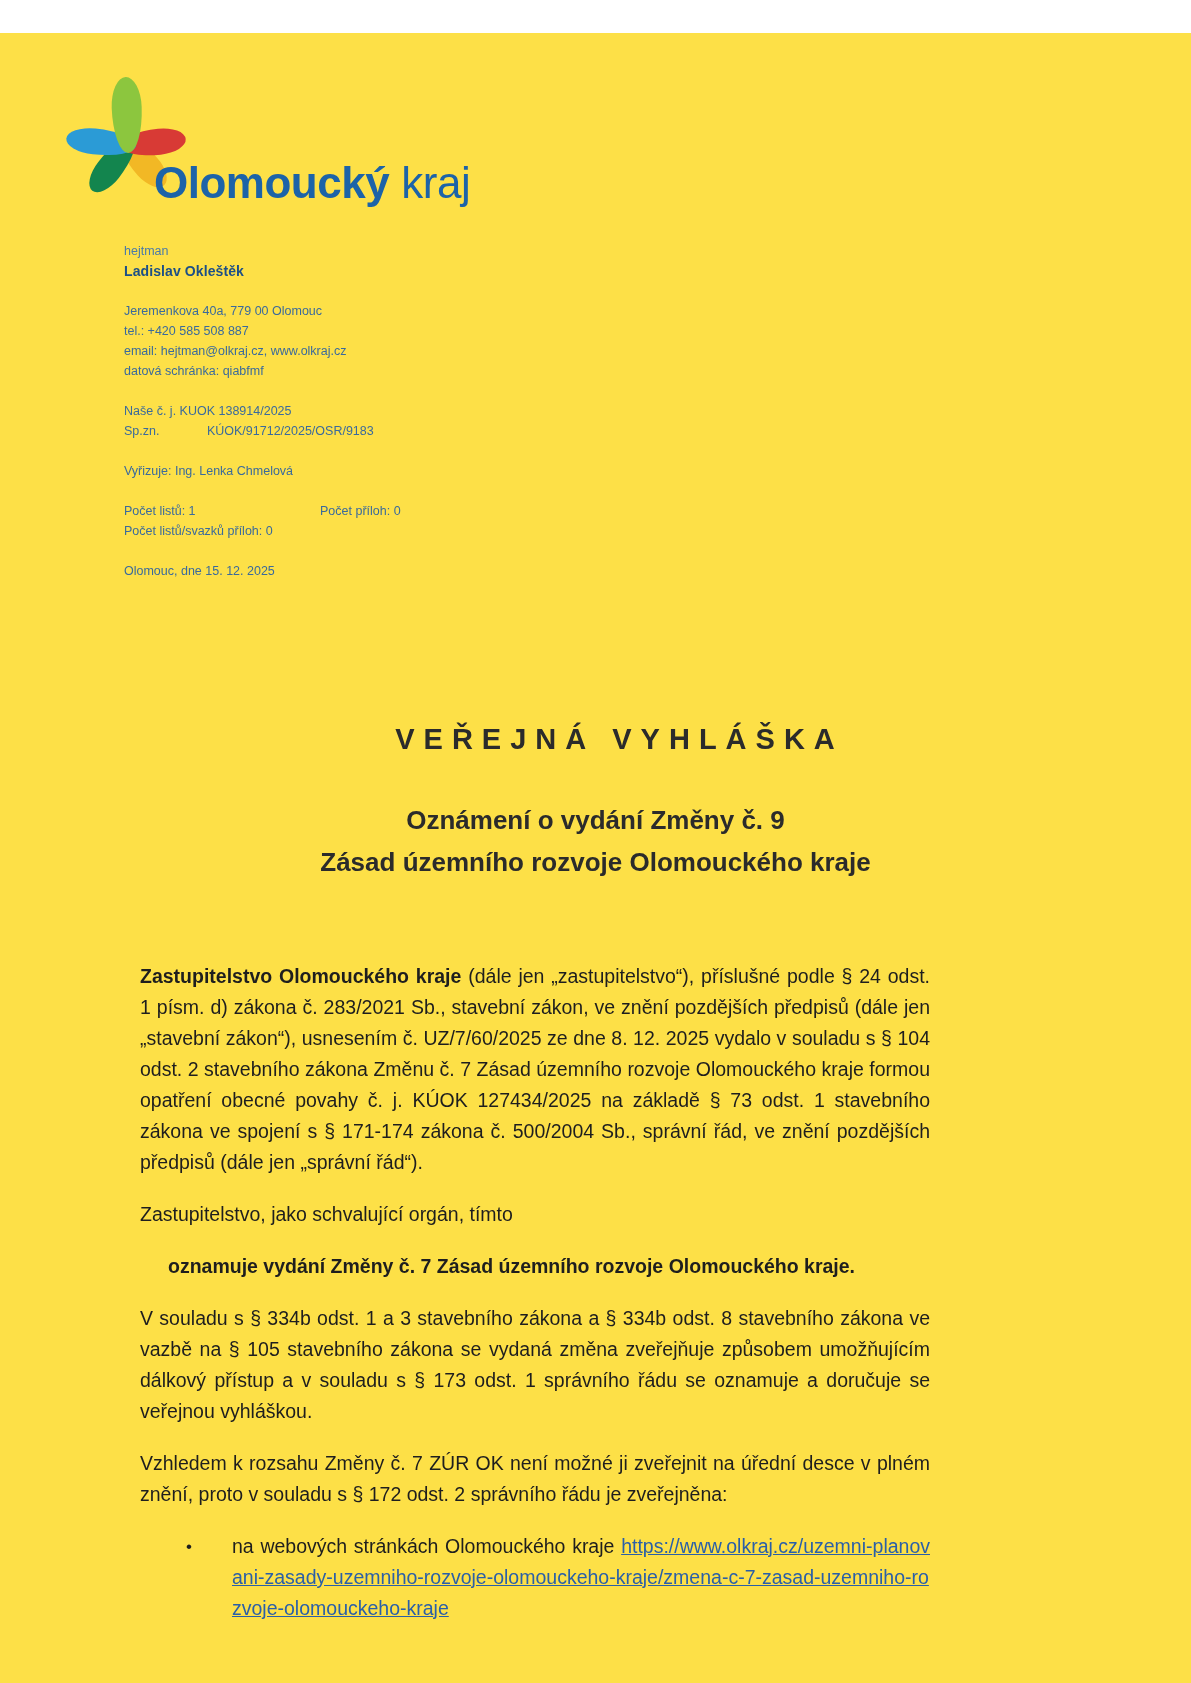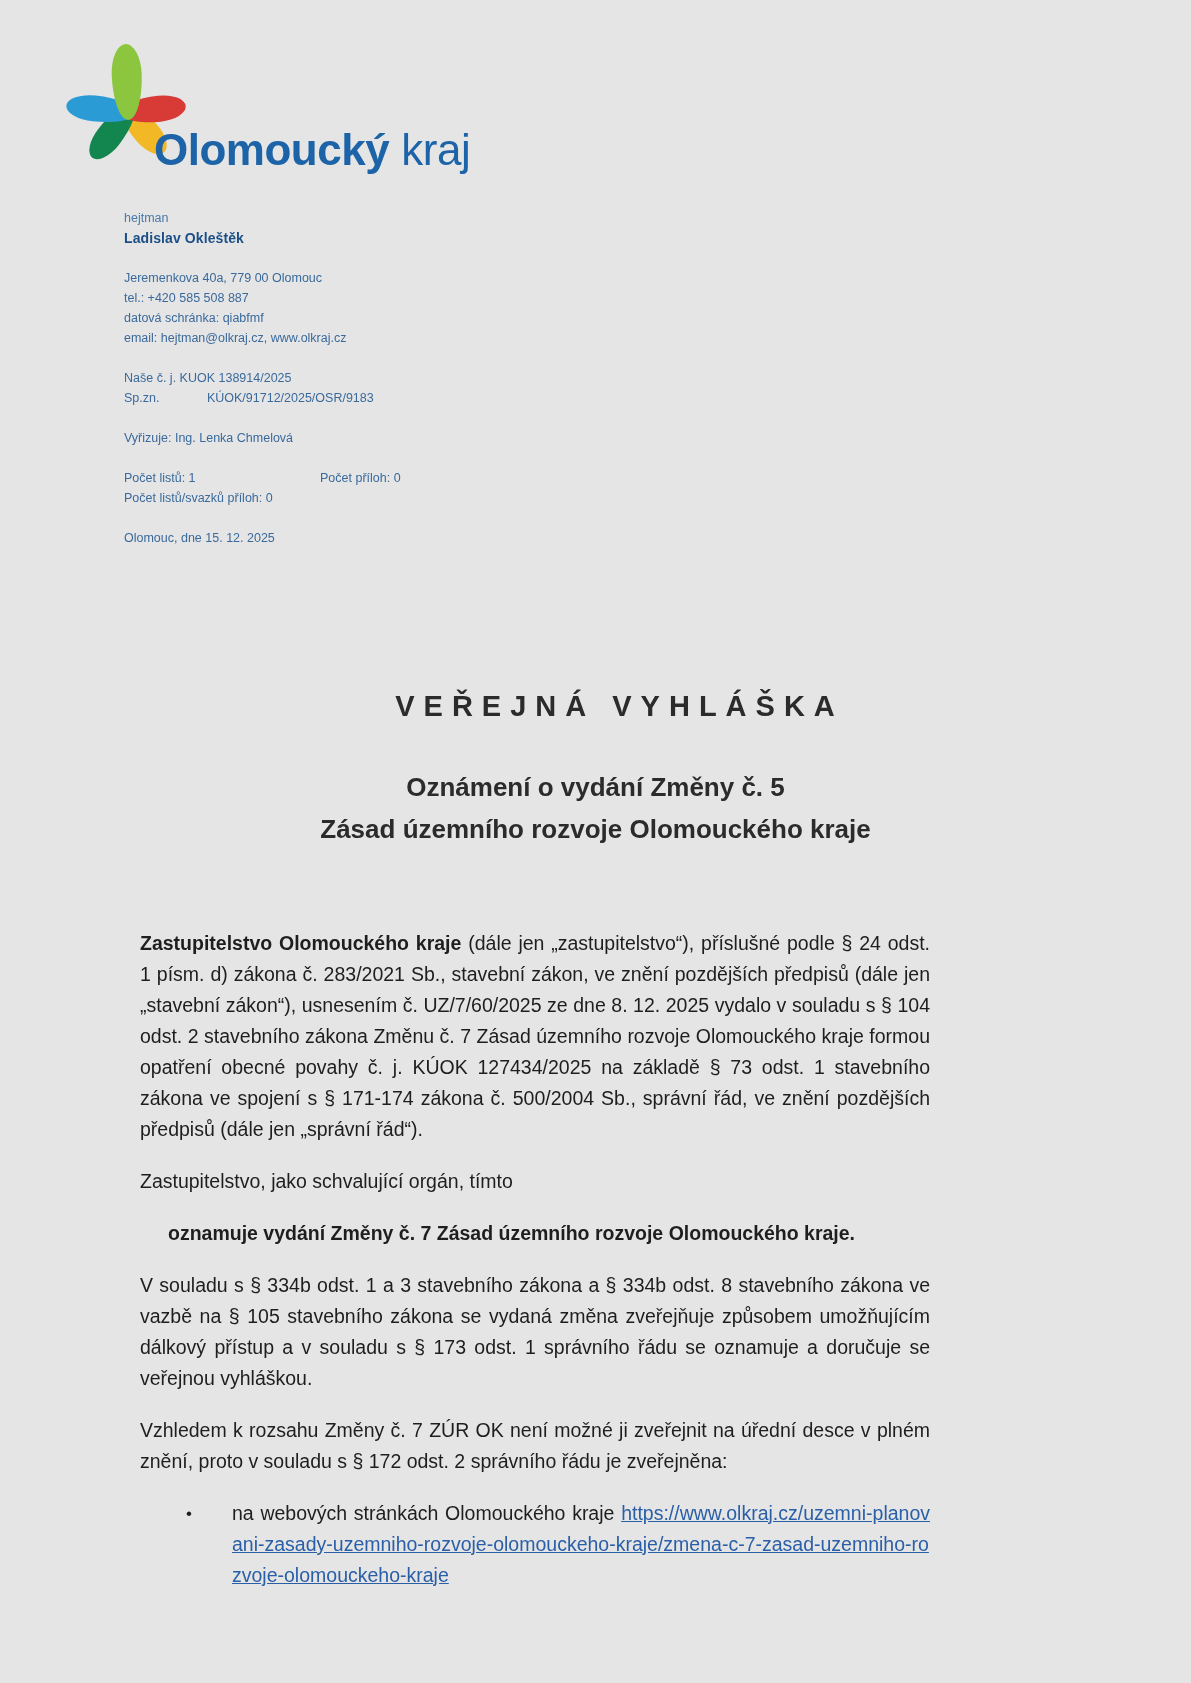--- a/index.html
+++ b/index.html
@@ -13,21 +13,22 @@
     height: 1683px;
     position: relative;
     font-family: "Liberation Sans", sans-serif;
     color: #231f20;
     overflow: hidden;
   }
 
   .page {
     position: absolute;
     inset: 0;
-    background: #e5e5e5;
+    background: #fde047;
+    margin-top: 33px;
   }
 
   
   .logo-block {
     position: absolute;
     left: 68px;
     top: 52px;
     width: 420px;
     height: 140px;
   }
@@ -232,22 +233,22 @@
   </div>
 
   <div class="header-info">
     <div class="hi-line role">hejtman</div>
     <div class="hi-line person">Ladislav Okleštěk</div>
 
     <div class="hi-gap"></div>
 
     <div class="hi-line">Jeremenkova 40a, 779 00 Olomouc</div>
     <div class="hi-line">tel.: +420 585 508 887</div>
+    <div class="hi-line">email: hejtman@olkraj.cz, www.olkraj.cz</div>
     <div class="hi-line">datová schránka: qiabfmf</div>
-    <div class="hi-line">email: hejtman@olkraj.cz, www.olkraj.cz</div>
 
     <div class="hi-gap"></div>
 
     <div class="hi-line two-col">
       <span>Naše č. j.</span>
       <span> </span><span>KUOK 138914/2025</span>
     </div>
     <div class="hi-line two-col">
       <span>Sp.zn.</span>
       <span class="sp-indent"></span><span>KÚOK/91712/2025/OSR/9183</span>
@@ -264,21 +265,21 @@
       <span class="col2">Počet příloh: 0</span>
     </div>
     <div class="hi-line">Počet listů/svazků příloh: 0</div>
 
     <div class="hi-gap"></div>
 
     <div class="hi-line">Olomouc, dne 15. 12. 2025</div>
   </div>
 
   <div class="title-main">VEŘEJNÁ VYHLÁŠKA</div>
-  <div class="title-sub1">Oznámení o vydání Změny č. 5</div>
+  <div class="title-sub1">Oznámení o vydání Změny č. 9</div>
   <div class="title-sub2">Zásad územního rozvoje Olomouckého kraje</div>
 
   <div class="body-text">
 
     <p class="para"><b>Zastupitelstvo Olomouckého kraje</b><span> (dále jen „zastupitelstvo“), příslušné podle § 24 odst. 1 písm. d) zákona č. 283/2021 Sb., stavební zákon, ve znění pozdějších předpisů (dále jen „stavební zákon“), usnesením č. UZ/7/60/2025 ze dne 8. 12. 2025 vydalo v souladu s § 104 odst. 2 stavebního zákona Změnu č. 7 Zásad územního rozvoje Olomouckého kraje formou opatření obecné povahy č. j. KÚOK 127434/2025 na základě § 73 odst. 1 stavebního zákona ve spojení s § 171-174 zákona č. 500/2004 Sb., správní řád, ve znění pozdějších předpisů (dále jen „správní řád“).</span></p>
 
     <p class="para no-just">Zastupitelstvo, jako schvalující orgán, tímto</p>
 
     <p class="para-center-bold">oznamuje vydání Změny č. 7 Zásad územního rozvoje Olomouckého kraje.</p>
 

